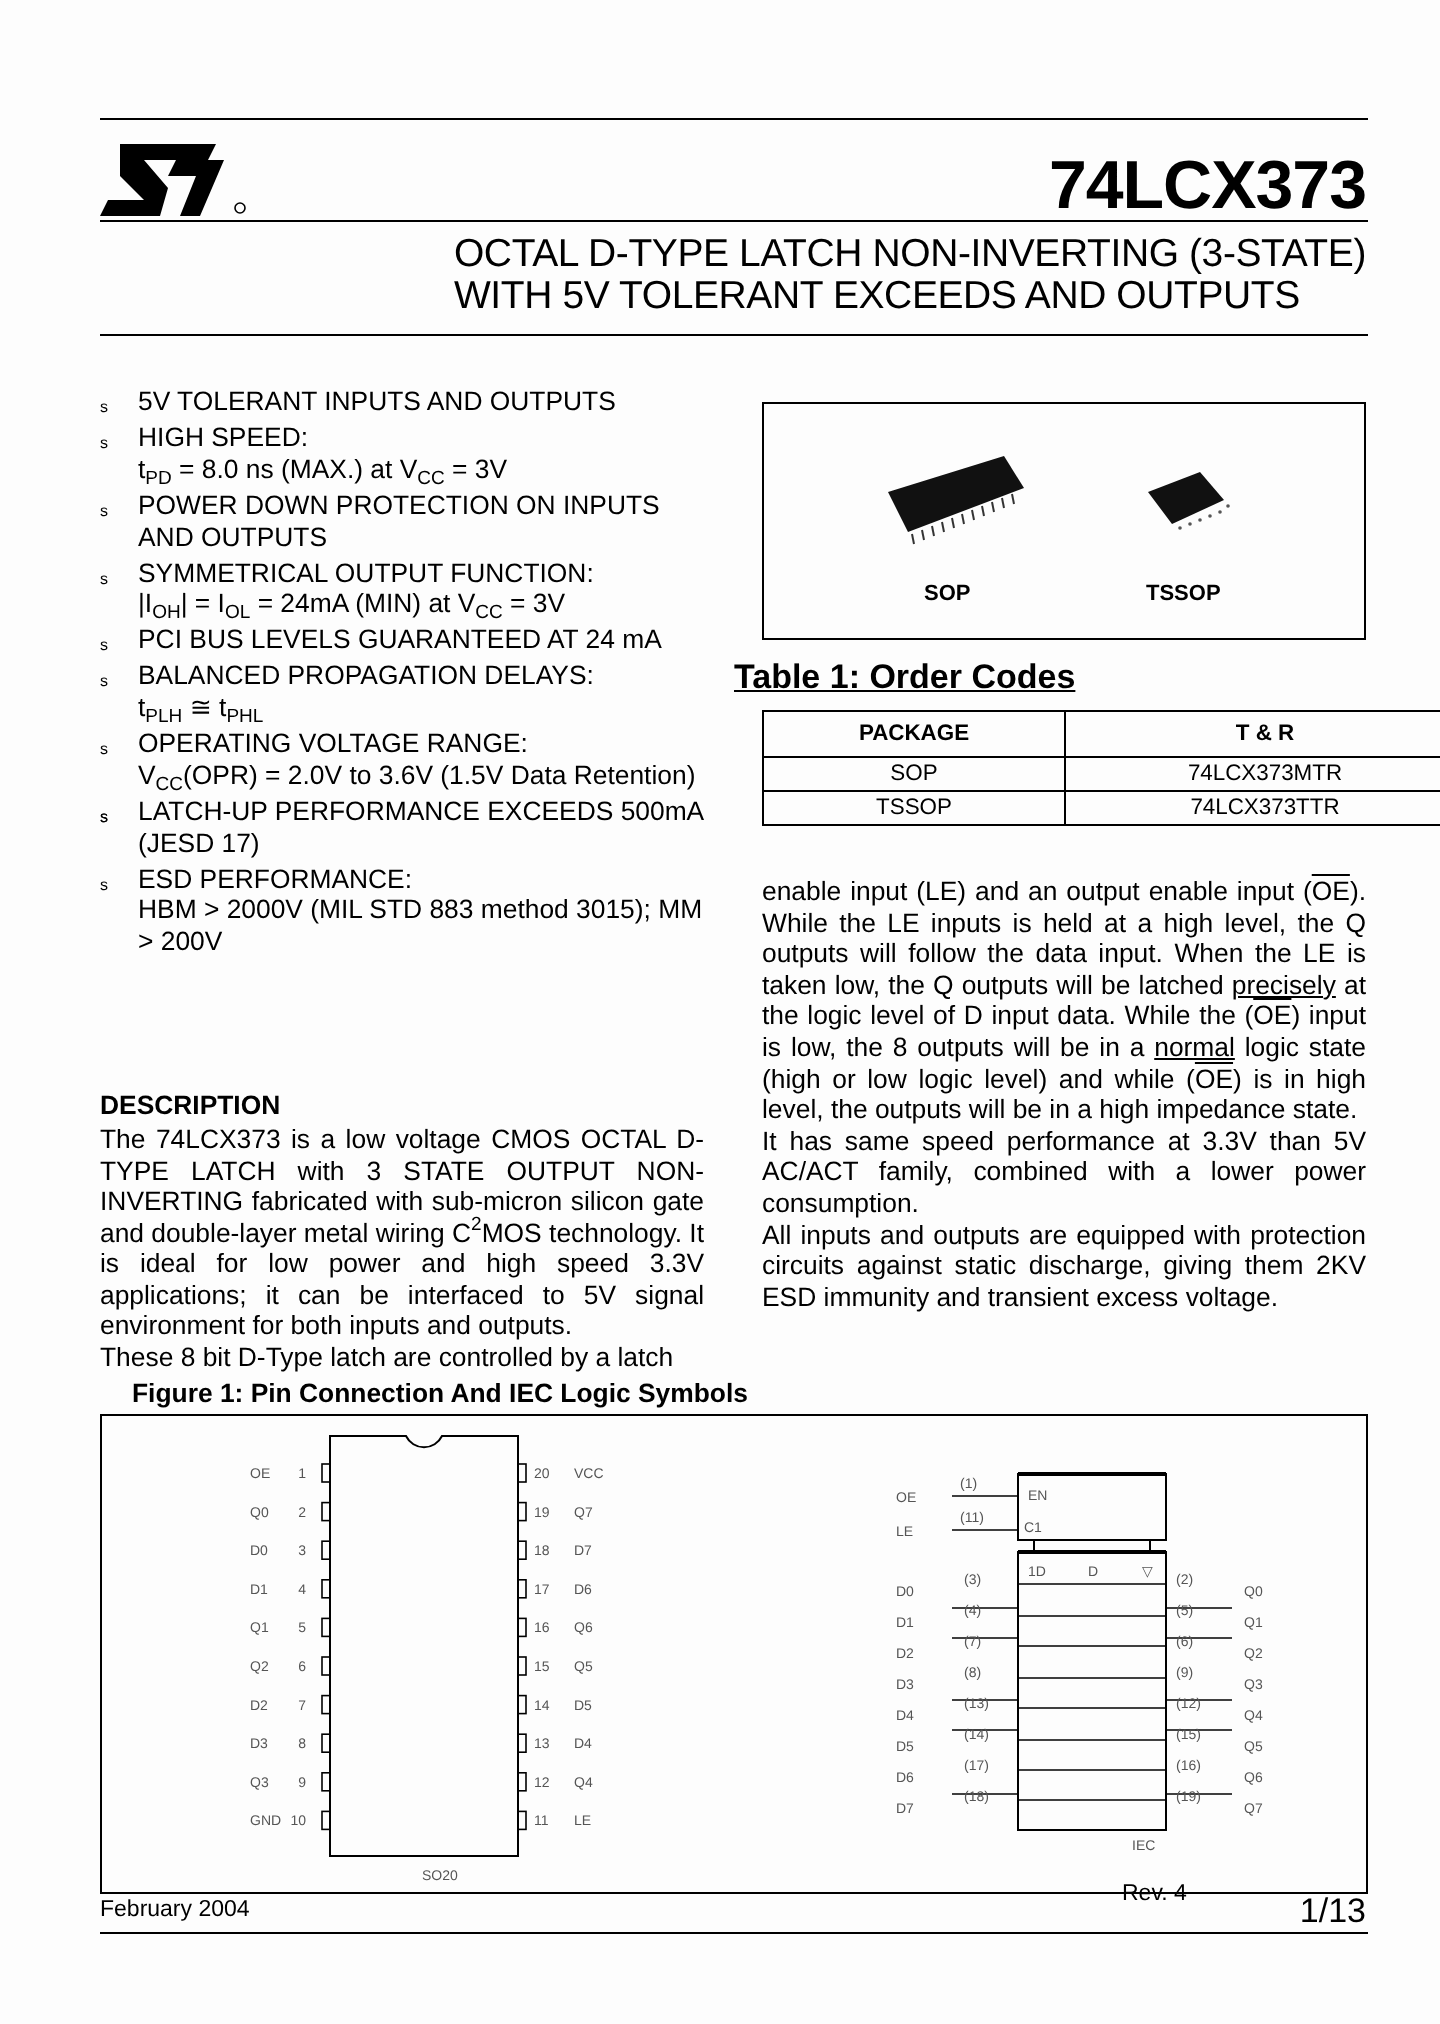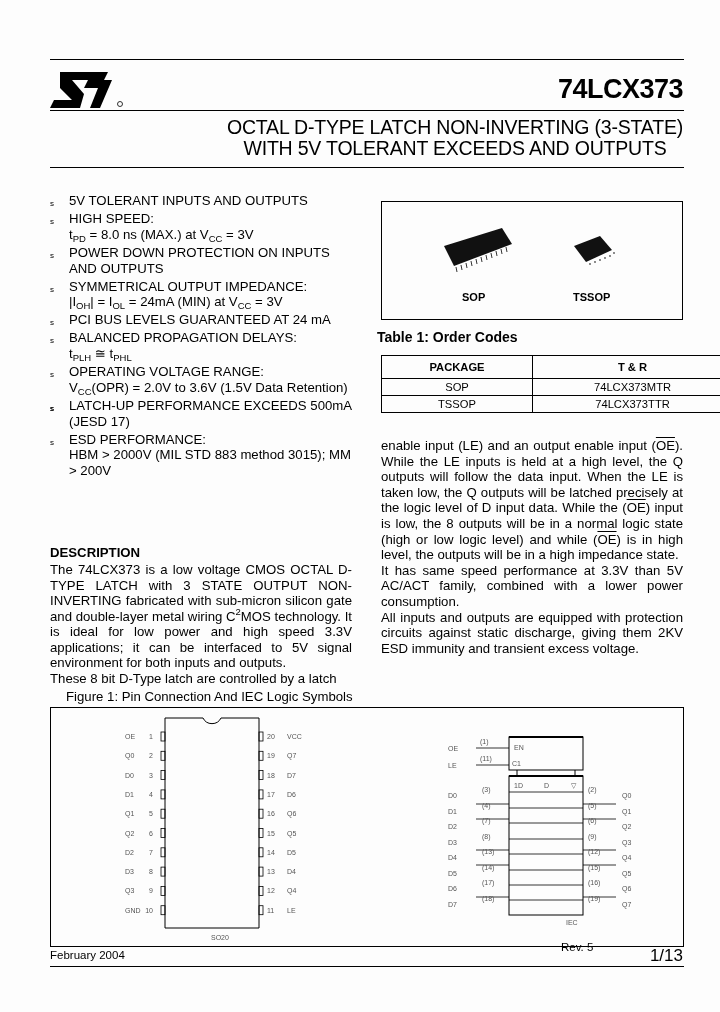--- a/index.html
+++ b/index.html
@@ -1,40 +1,40 @@
 <!DOCTYPE html>
 <html><head>
 <meta charset="utf-8">
 <style>
   html,body{margin:0;padding:0;background:#fdfdfd;}
   body{width:720px;height:1012px;position:relative;overflow:hidden;font-family:"Liberation Sans",sans-serif;color:#000;}
   .abs{position:absolute;}
   .rule{position:absolute;left:50px;width:634px;height:1px;background:#000;}
   .logo{left:50px;top:72px;width:76px;height:36px;}
-  .partno{right:37px;top:74px;font-size:27px;font-weight:bold;letter-spacing:-0.5px;}
-  .title{right:37px;top:117px;font-size:19.5px;line-height:21px;text-align:center;letter-spacing:-0.2px;}
+  .partno{right:37px;top:74px;font-size:34px;font-weight:bold;letter-spacing:-0.5px;}
+  .title{right:37px;top:117px;font-size:19.5px;line-height:21px;text-align:left;letter-spacing:-0.2px;}
   .features{left:50px;top:193px;width:310px;font-size:13.2px;line-height:15.8px;}
   .feat{position:relative;padding-left:19px;margin-bottom:2.2px;}
   .feat .bul{position:absolute;left:0;top:3px;font-size:8px;}
   sub{font-size:9.5px;vertical-align:-3px;line-height:0;}
   sup{font-size:9.5px;vertical-align:6px;line-height:0;}
   .desc-h{left:50px;top:545px;font-size:13.2px;font-weight:bold;}
   .desc{left:50px;top:562px;width:302px;font-size:13.2px;line-height:15.5px;text-align:justify;}
   .desc p{margin:0;}
   .pkgbox{left:381px;top:201px;width:302px;height:119px;border:1.5px solid #000;box-sizing:border-box;}
   .pkglabel{position:absolute;font-size:11px;font-weight:bold;}
-  .t1cap{left:377px;top:329px;font-size:14px;font-weight:bold;}
+  .t1cap{left:367px;top:329px;font-size:17px;font-weight:bold;text-decoration:underline;}
   table.oc{position:absolute;left:381px;top:355px;width:352px;border-collapse:collapse;font-size:11.2px;}
   table.oc td,table.oc th{border:1px solid #000;text-align:center;padding:0;height:16px;}
   table.oc th{height:22px;font-weight:bold;}
   .rtext{left:381px;top:438px;width:302px;font-size:13.2px;line-height:15.6px;text-align:justify;}
   .rtext p{margin:0;}
   .ov{text-decoration:overline;}
-  .ul{}
-  .fig-cap{left:50px;top:689px;font-size:13.2px;font-weight:normal;padding-left:16px;}
+  .ul{text-decoration:underline;}
+  .fig-cap{left:50px;top:689px;font-size:13.2px;font-weight:bold;padding-left:16px;}
   .figbox{left:50px;top:707px;width:634px;height:240px;border:1.5px solid #000;box-sizing:border-box;}
   .footer-date{left:50px;top:949px;font-size:11.5px;}
   .footer-rev{left:561px;top:941px;font-size:11.5px;}
   .footer-page{right:37px;top:946px;font-size:17px;}
   .pin{font-size:7px;fill:#555;font-family:"Liberation Sans",sans-serif;}
 </style>
 </head>
 <body>
 
 <div class="rule" style="top:59px;"></div>
@@ -48,21 +48,21 @@
 <div class="abs title">
   <div>OCTAL D-TYPE LATCH NON-INVERTING (3-STATE)</div>
   <div>WITH 5V TOLERANT EXCEEDS AND OUTPUTS</div>
 </div>
 <div class="rule" style="top:167px;"></div>
 
 <div class="abs features">
   <div class="feat"><span class="bul">s</span><span>5V TOLERANT INPUTS AND OUTPUTS</span></div>
   <div class="feat"><span class="bul">s</span><span>HIGH SPEED:</span><br>t<sub>PD</sub> = 8.0 ns (MAX.) at V<sub>CC</sub> = 3V</div>
   <div class="feat"><span class="bul">s</span><span>POWER DOWN PROTECTION ON INPUTS AND OUTPUTS</span></div>
-  <div class="feat"><span class="bul">s</span><span>SYMMETRICAL OUTPUT IMPEDANCE:</span><br>|I<sub>OH</sub>| = I<sub>OL</sub> = 24mA (MIN) at V<sub>CC</sub> = 3V</div>
+  <div class="feat"><span class="bul">s</span><span>SYMMETRICAL OUTPUT FUNCTION:</span><br>|I<sub>OH</sub>| = I<sub>OL</sub> = 24mA (MIN) at V<sub>CC</sub> = 3V</div>
   <div class="feat"><span class="bul">s</span><span>PCI BUS LEVELS GUARANTEED AT 24 mA</span></div>
   <div class="feat"><span class="bul">s</span><span>BALANCED PROPAGATION DELAYS:</span><br>t<sub>PLH</sub> ≅ t<sub>PHL</sub></div>
   <div class="feat"><span class="bul">s</span><span>OPERATING VOLTAGE RANGE:</span><br>V<sub>CC</sub>(OPR) = 2.0V to 3.6V (1.5V Data Retention)</div>
   <div class="feat"><span class="bul">s</span></div>
   <div class="feat"><span class="bul">s</span><span>LATCH-UP PERFORMANCE EXCEEDS 500mA (JESD 17)</span></div>
   <div class="feat"><span class="bul">s</span><span>ESD PERFORMANCE:</span><br><span>HBM &gt; 2000V (MIL STD 883 method 3015); MM &gt; 200V</span></div>
 </div>
 
 <div class="abs desc-h">DESCRIPTION</div>
 <div class="abs desc">
@@ -266,15 +266,15 @@
       <text x="176" y="145.5" class="pin">Q5</text>
       <text x="142" y="139.5" class="pin">(15)</text>
       <text x="176" y="161" class="pin">Q6</text>
       <text x="142" y="155" class="pin">(16)</text>
       <text x="176" y="176.5" class="pin">Q7</text>
       <text x="142" y="170.5" class="pin">(19)</text>
     </svg>
 </div>
 
 <div class="abs footer-date">February 2004</div>
-<div class="abs footer-rev">Rev. 5</div>
+<div class="abs footer-rev">Rev. 4</div>
 <div class="abs footer-page">1/13</div>
 <div class="rule" style="top:966px;"></div>
 
 </body></html>

